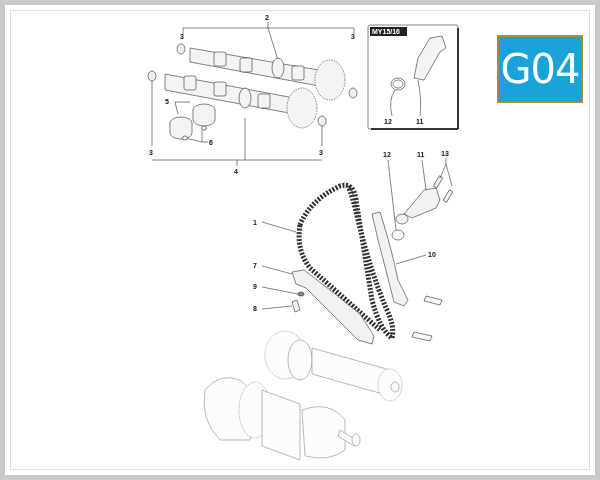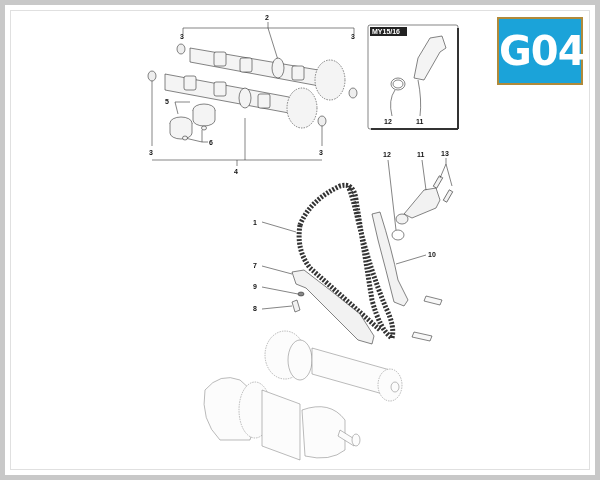--- a/index.html
+++ b/index.html
@@ -2,24 +2,24 @@
 <html><head>
 <meta charset="utf-8">
 <style>
   html, body { margin:0; padding:0; background:#fff; }
   body { width:600px; height:480px; overflow:hidden; position:relative;
          font-family:"Liberation Sans", sans-serif; }
   .frame { position:absolute; left:0; top:0; width:600px; height:480px;
            box-sizing:border-box; border:5px solid #c8c8c8; background:#fff; }
   .frame-inner { position:absolute; left:5px; top:5px; right:5px; bottom:5px;
            border:1px solid #e0e0e0; }
-  .badge { position:absolute; left:497px; top:17px; width:86px; height:68px;
+  .badge { position:absolute; left:497px; top:35px; width:86px; height:68px;
            box-sizing:border-box; border:2px solid #b08a3a; background:#1ba3d9;
            color:#fff; font-size:40px; line-height:64px; text-align:center;
-           font-family:"DejaVu Sans", sans-serif; letter-spacing:-1px;font-weight:bold; }
+           font-family:"DejaVu Sans", sans-serif; letter-spacing:-1px; }
   svg { position:absolute; left:0; top:0; }
   .lbl { font-family:"Liberation Sans", sans-serif; font-size:7px; font-weight:bold; fill:#111; }
   .inset-tag { font-family:"Liberation Sans", sans-serif; font-size:7px; font-weight:bold; fill:#fff; }
 </style>
 </head>
 <body>
 
 <div class="frame">
   <div class="frame-inner"></div>
 </div>

